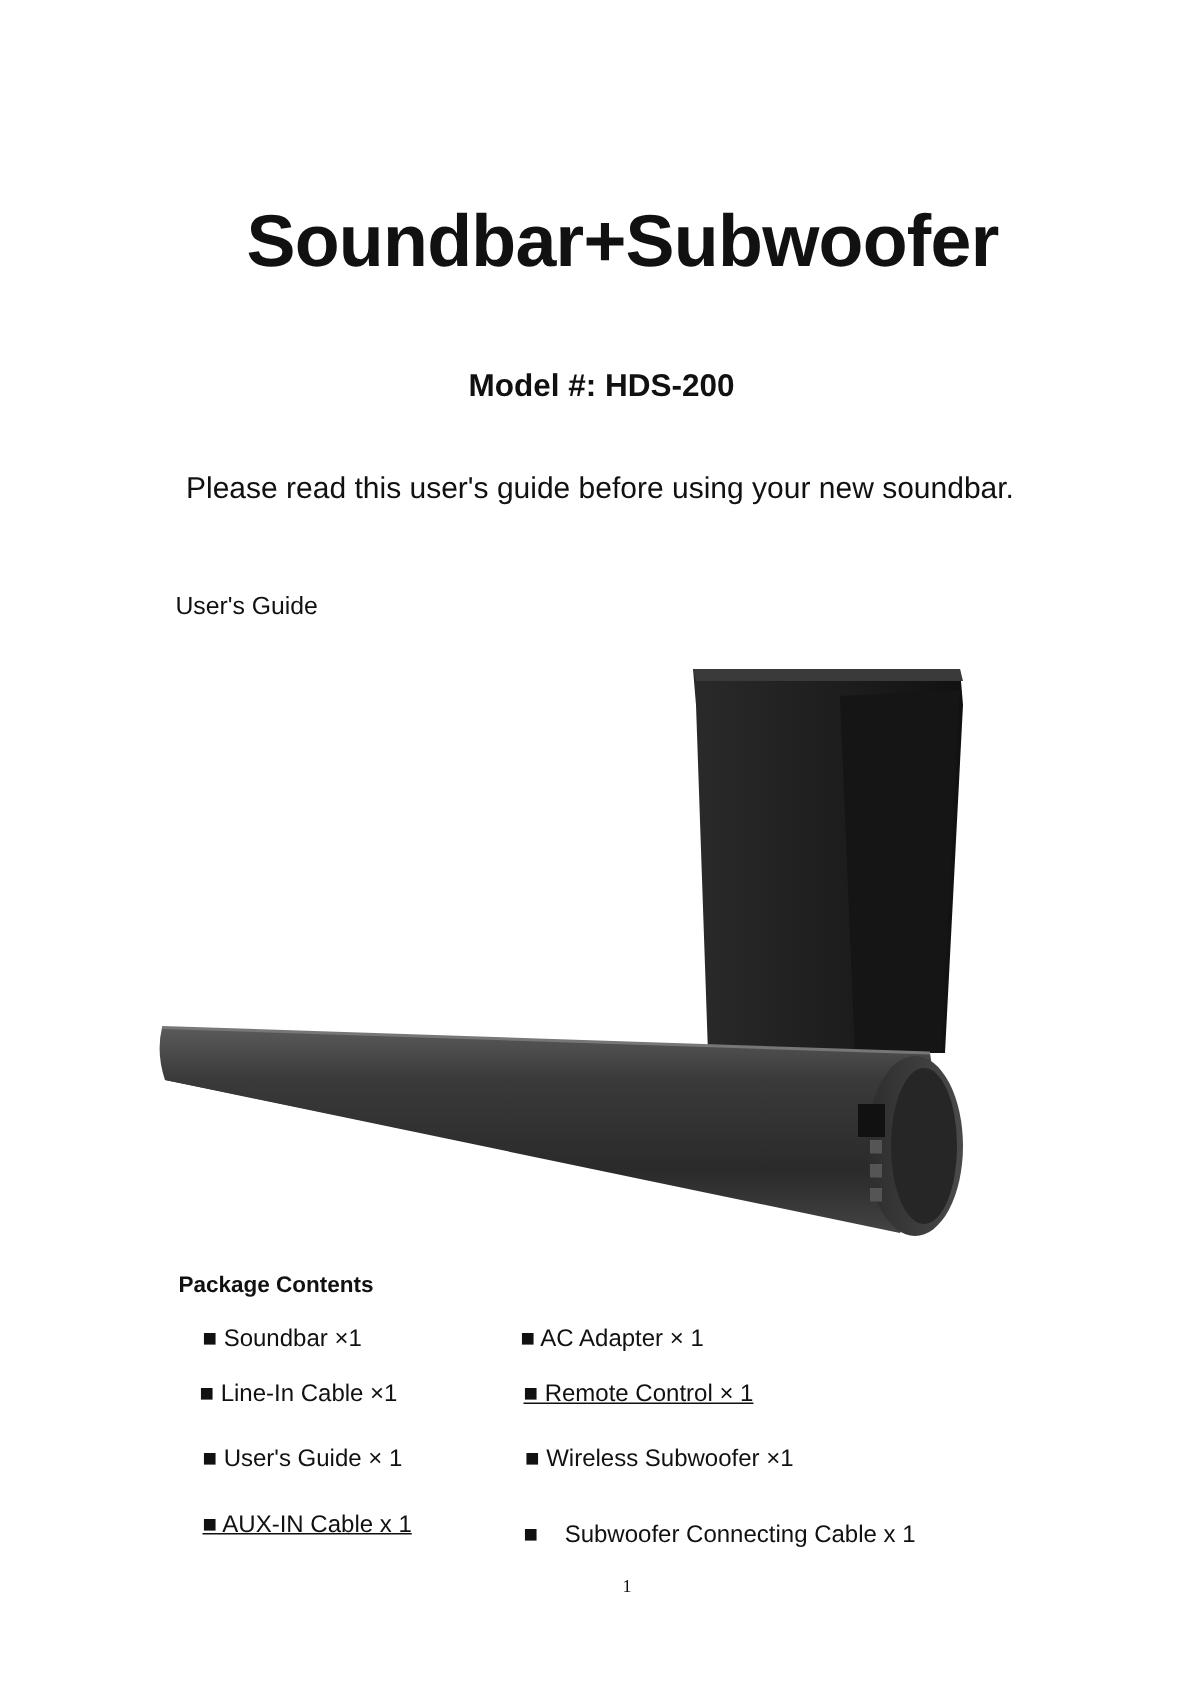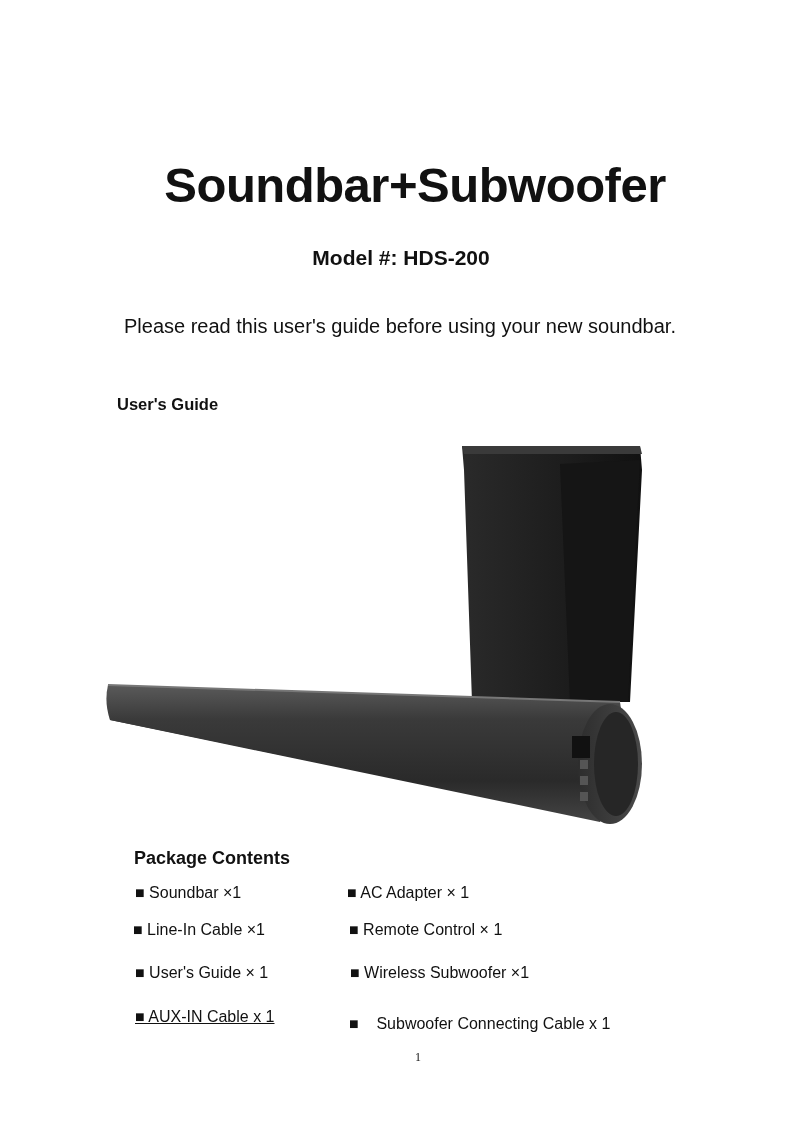--- a/index.html
+++ b/index.html
@@ -1,21 +1,21 @@
 <!DOCTYPE html>
 <html><head>
 <meta charset="utf-8">
 <style>
   html, body { margin:0; padding:0; background:#ffffff; }
   body { width:802px; height:1134px; position:relative; overflow:hidden; font-family:"Liberation Sans", sans-serif; color:#111; }
-  .title { position:absolute; left:0; width:802px; top:133px; text-align:center; font-size:49px; font-weight:bold; letter-spacing:-0.5px; padding-left:28px; box-sizing:border-box;margin-top:24px; }
+  .title { position:absolute; left:0; width:802px; top:133px; text-align:center; font-size:49px; font-weight:bold; letter-spacing:-0.5px; padding-left:28px; box-sizing:border-box; }
   .model { position:absolute; left:0; width:802px; top:246px; text-align:center; font-size:21px; font-weight:bold; padding-left:0; box-sizing:border-box; }
   .intro { position:absolute; left:124px; top:315px; font-size:20px; }
-  .guide-h { position:absolute; left:117px; top:395px; font-size:16.5px; font-weight:bold; }
-  .pkg-h { position:absolute; left:134px; top:848px; font-size:18px; font-weight:bold; }
+  .guide-h { position:absolute; left:117px; top:395px; font-size:16.5px; font-weight:normal; }
+  .pkg-h { position:absolute; left:119px; top:848px; font-size:15px; font-weight:bold; }
   .item { position:absolute; font-size:16px; white-space:pre;margin-left:16px; }
   .page-num { position:absolute; left:0; width:802px; top:1050px; text-align:center; font-family:"Liberation Serif", serif; font-size:12px; padding-left:34px; box-sizing:border-box; }
   .product { position:absolute; left:100px; top:440px; width:560px; height:390px; }
 </style>
 </head>
 <body>
 
 <div>
   <div class="title">Soundbar+Subwoofer</div>
   <div class="model">Model #: HDS-200</div>
@@ -54,20 +54,20 @@
     <rect x="480" y="320" width="8" height="9" fill="#555"></rect>
     <rect x="480" y="336" width="8" height="9" fill="#555"></rect>
     <rect x="480" y="352" width="8" height="9" fill="#555"></rect>
   </svg>
 
   <div class="pkg-h">Package Contents</div>
 
   <div class="item" style="left:119px; top:884px;">■ Soundbar ×1</div>
   <div class="item" style="left:331px; top:884px;">■ AC Adapter × 1</div>
   <div class="item" style="left:117px; top:921px;">■ Line-In Cable ×1</div>
-  <div class="item" style="left:333px; top:921px;">■ Remote Control × 1</div>
+  <div class="item" style="left:333px; top:921px;text-decoration:underline;">■ Remote Control × 1</div>
   <div class="item" style="left:119px; top:964px;">■ User's Guide × 1</div>
   <div class="item" style="left:334px; top:964px;">■ Wireless Subwoofer ×1</div>
   <div class="item" style="left:119px; top:1008px;text-decoration:underline;">■ AUX-IN Cable x 1</div>
   <div class="item" style="left:333px; top:1015px;">■    Subwoofer Connecting Cable x 1</div>
 
   <div class="page-num">1</div>
 </div>
 
 </body></html>

